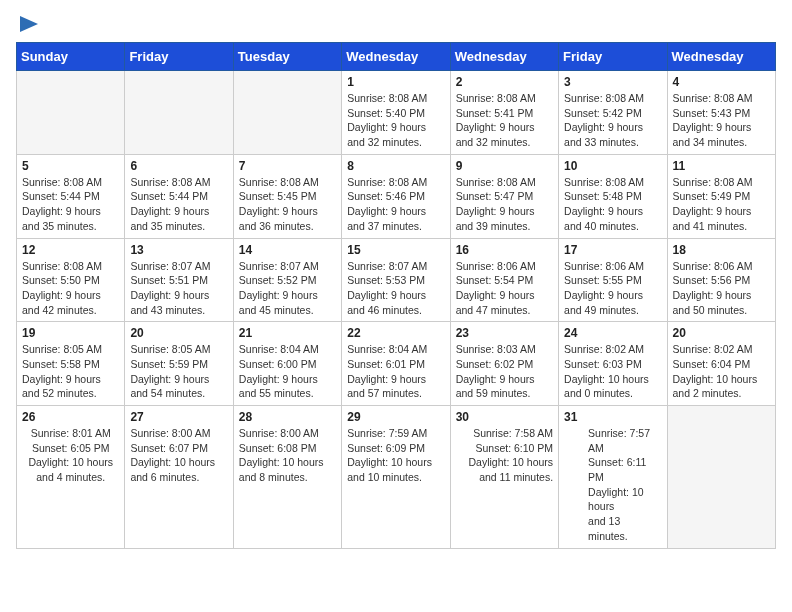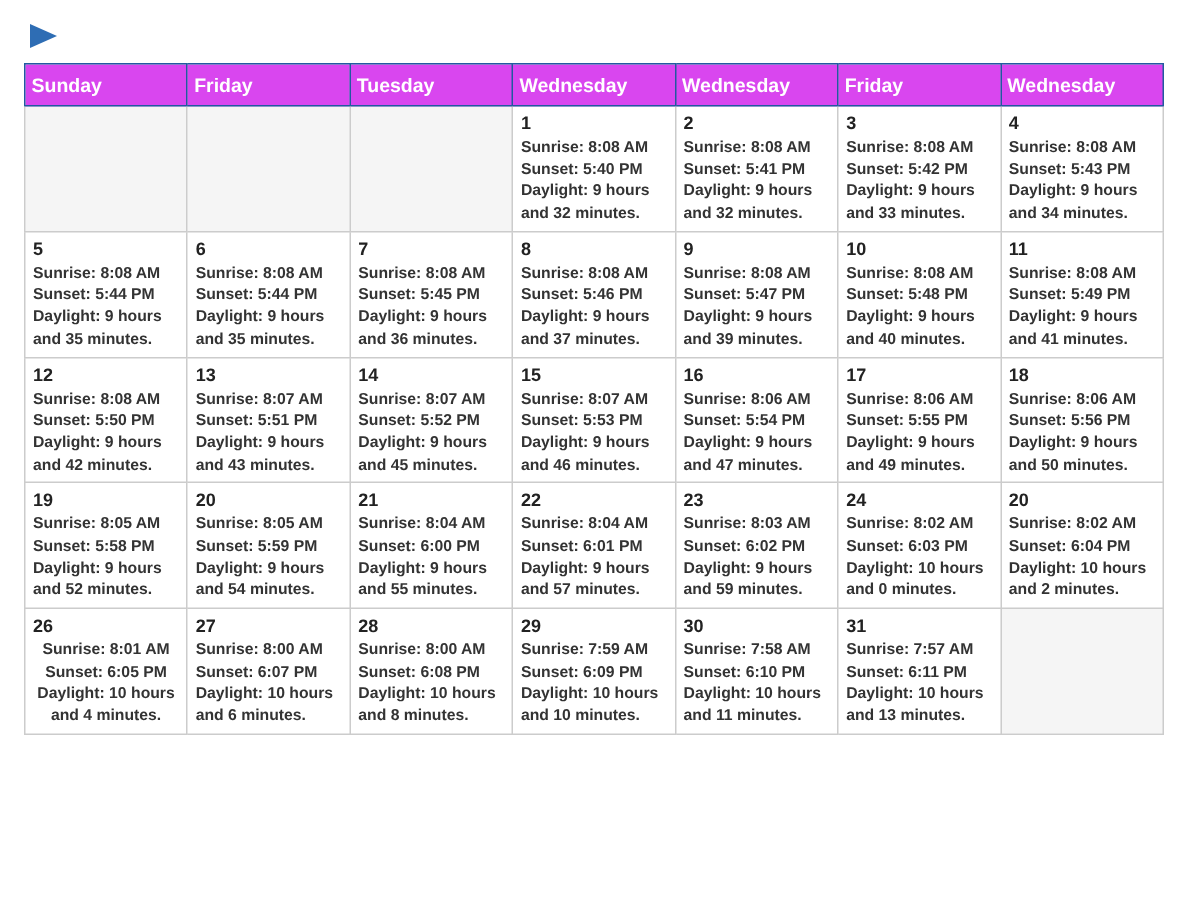--- a/index.html
+++ b/index.html
@@ -33,21 +33,21 @@
     .location {
       font-size: 16px;
       color: #555;
     }
     .calendar {
       width: 100%;
       border-collapse: collapse;
       border: 1px solid #ccc;
     }
     .calendar th {
-      background: #d946ef;
+      background: #1d4ed8;
       color: #fff;
       font-size: 13px;
       font-weight: bold;
       padding: 6px 4px;
       text-align: left;
       border: 1px solid #2259a0;
     }
     .calendar td {
       border: 1px solid #ccc;
       vertical-align: top;
@@ -65,21 +65,20 @@
     .day-number {
       font-size: 12px;
       font-weight: bold;
       margin-bottom: 2px;
       color: #222;
     }
     .day-detail {
       font-size: 10.5px;
       color: #333;
       line-height: 1.4;
-      font-weight: bold;
     }
     .logo-wrapper {
       display: flex;
       align-items: center;
       gap: 2px;
     }
     .logo-general {
       font-size: 20px;
       font-weight: bold;
       color: #1a1a2e;
@@ -334,28 +333,28 @@
         </td>
         <td>
           <div class="day-number">29</div>
           <div class="day-detail" style="white-space: pre-line;">Sunrise: 7:59 AM
 Sunset: 6:09 PM
 Daylight: 10 hours
 and 10 minutes.</div>
         </td>
         <td>
           <div class="day-number">30</div>
-          <div class="day-detail" style="white-space: pre-line;">Sunrise: 7:58 AM
+          <div class="day-detail" style="white-space: pre-line; text-align: right;">Sunrise: 7:58 AM
 Sunset: 6:10 PM
 Daylight: 10 hours
 and 11 minutes.</div>
         </td>
         <td>
           <div class="day-number">31</div>
-          <div class="day-detail" style="white-space: pre-line;">Sunrise: 7:57 AM
+          <div class="day-detail" style="white-space: pre-line; margin-left: 24px;">Sunrise: 7:57 AM
 Sunset: 6:11 PM
 Daylight: 10 hours
 and 13 minutes.</div>
         </td>
         <td class="empty"></td>
       </tr>
     </tbody>
 </table>
 
 </body></html>

